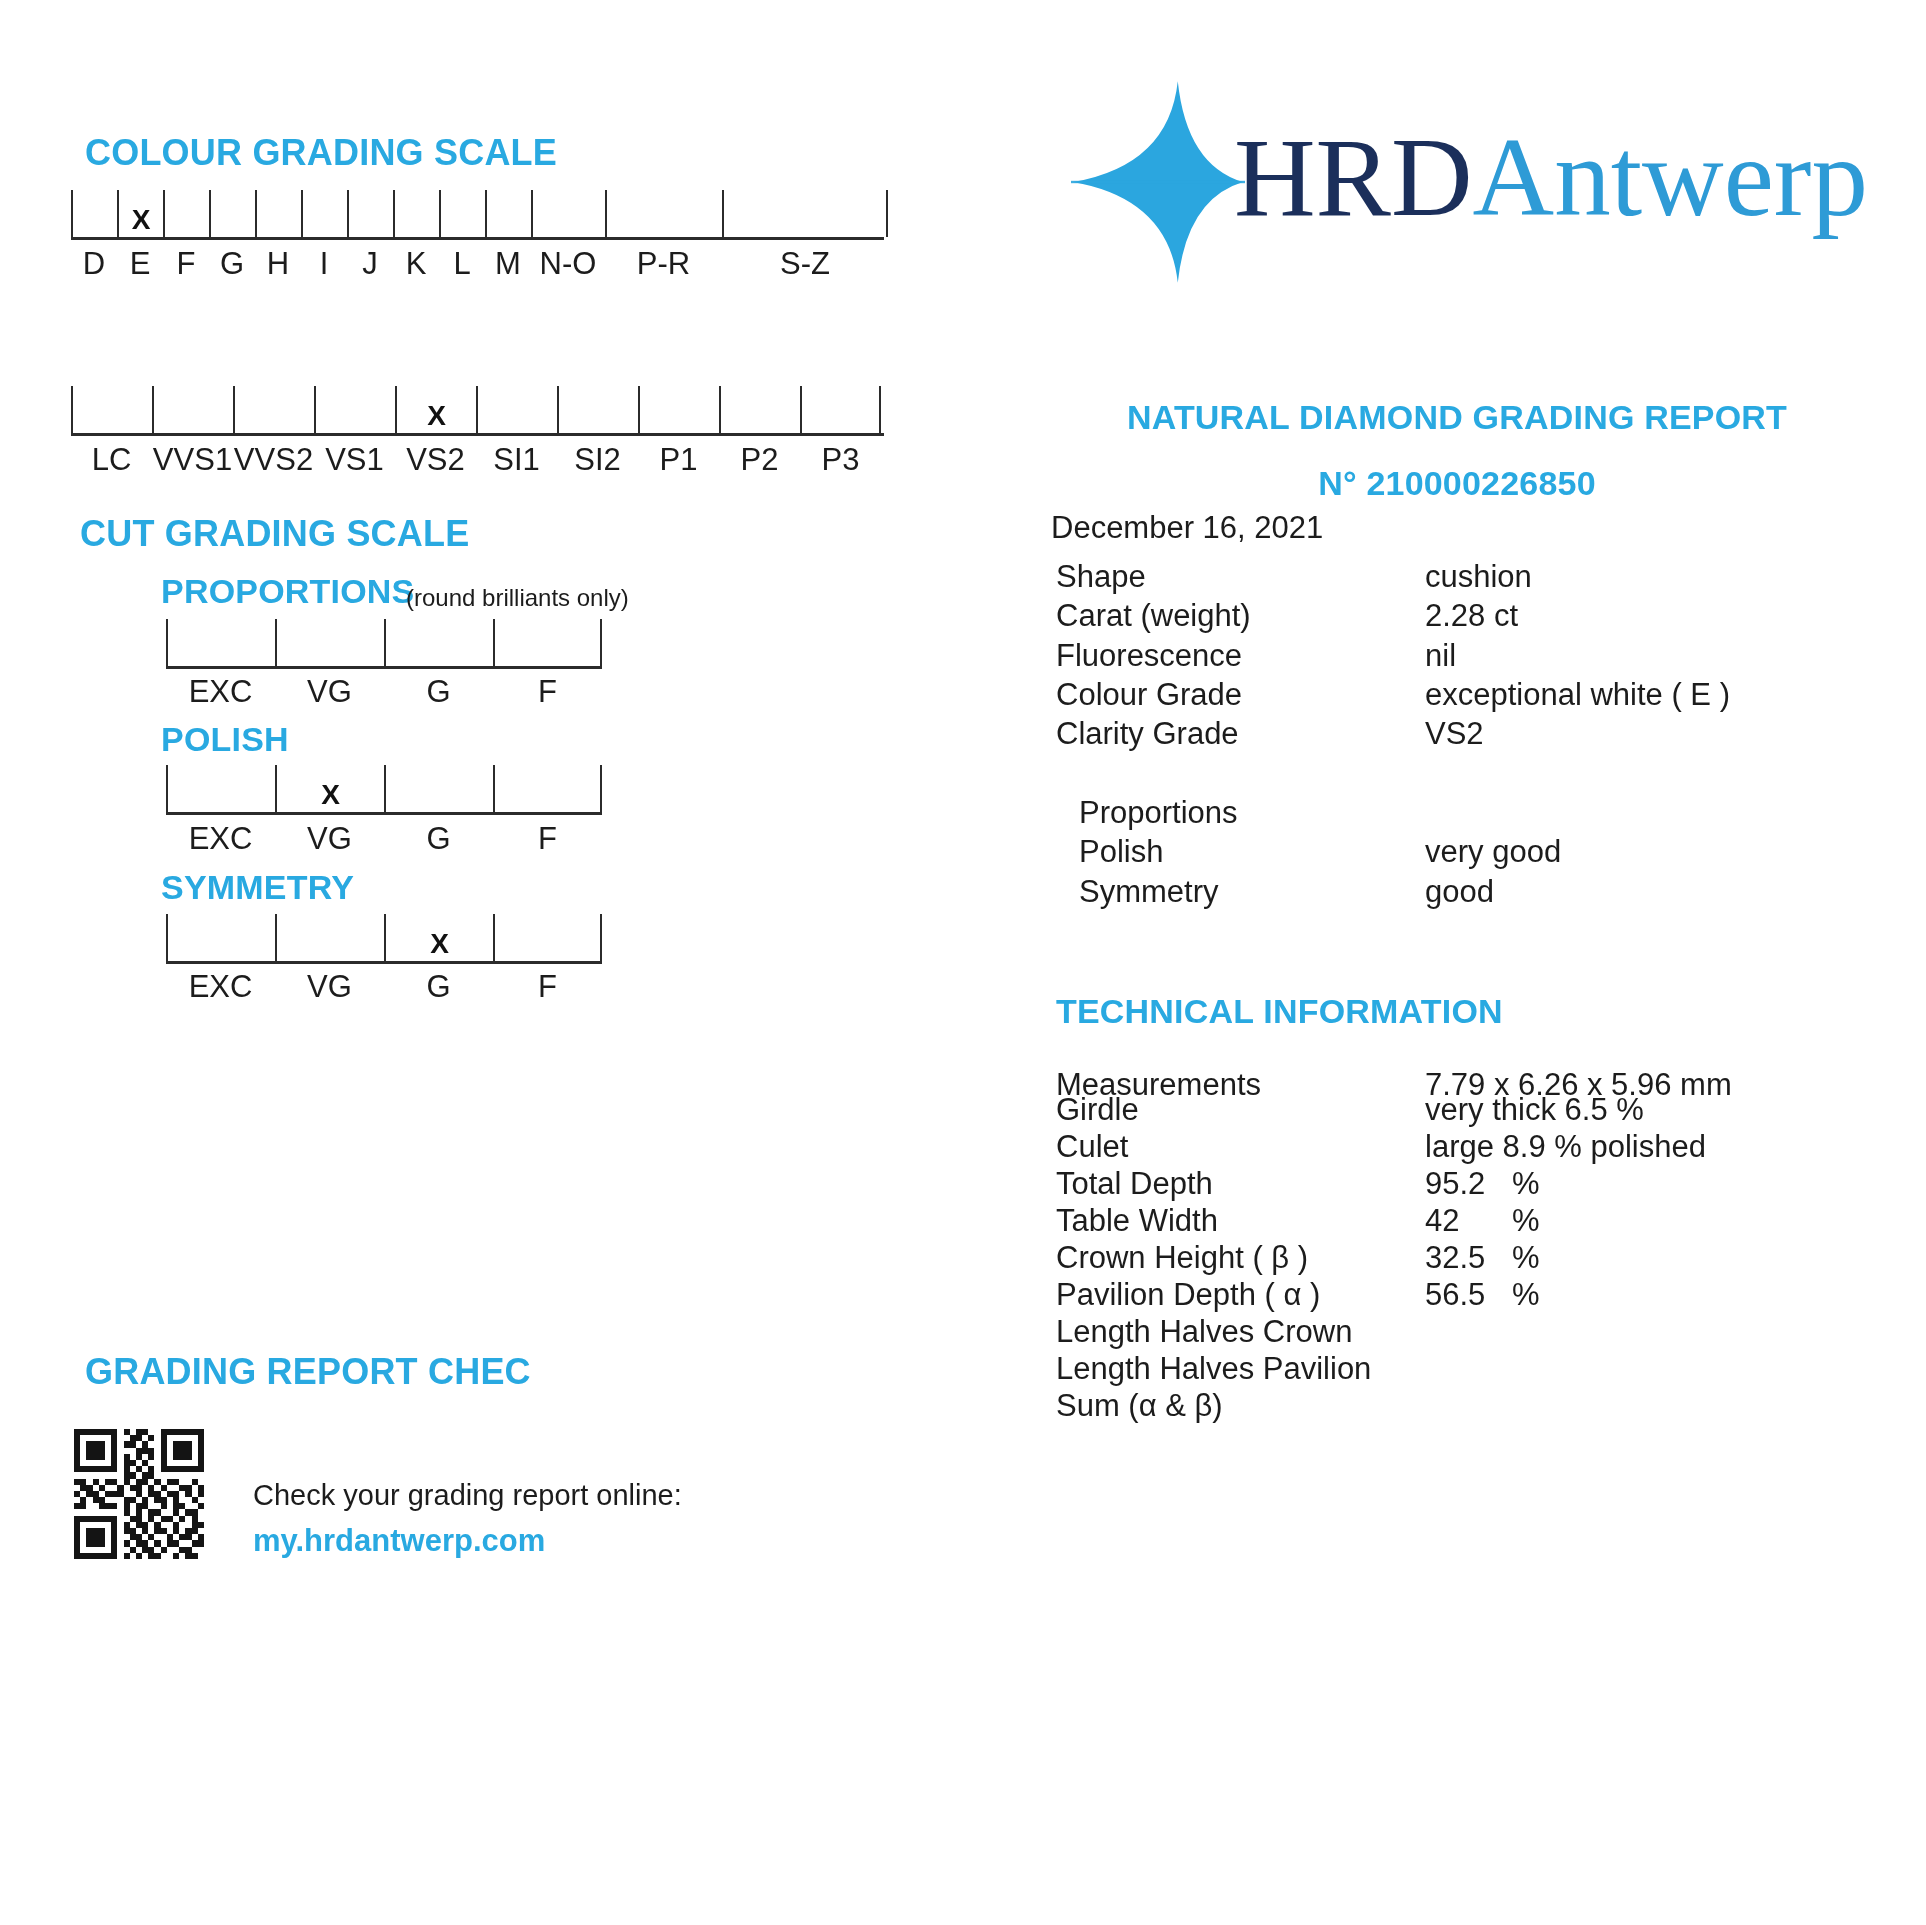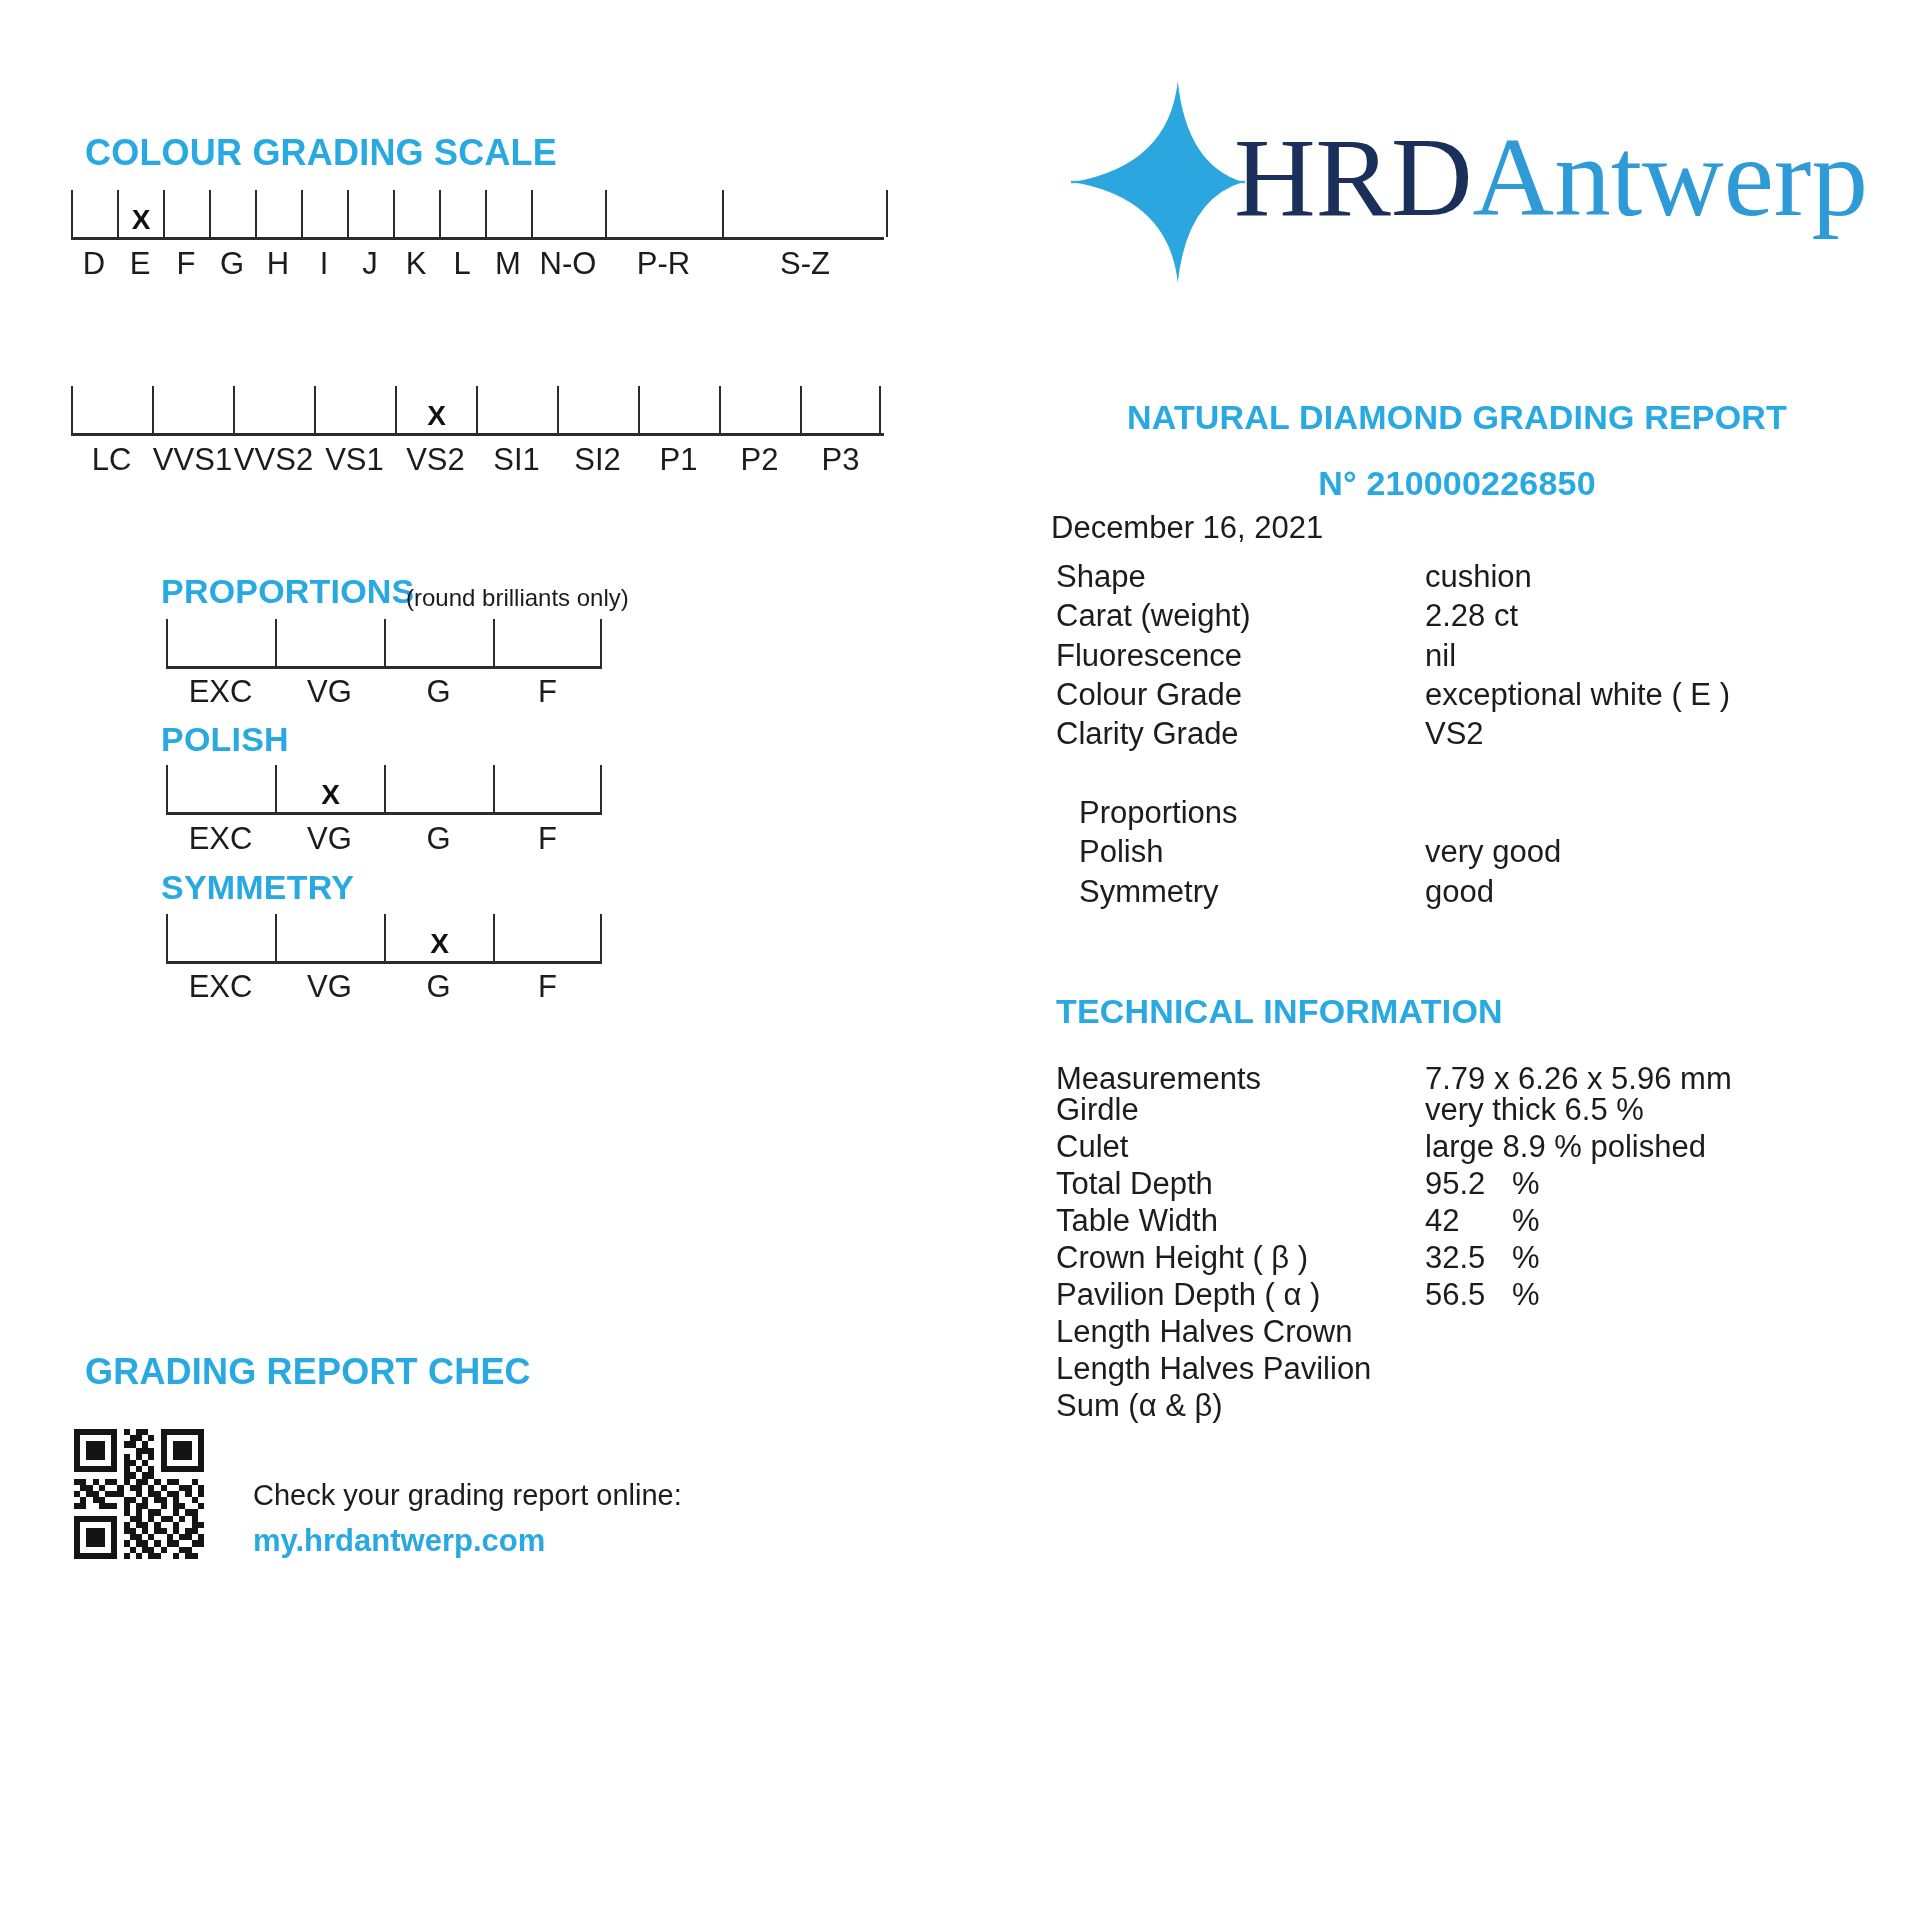--- a/index.html
+++ b/index.html
@@ -109,20 +109,21 @@
       <span style="width: 81px;">VVS2</span>
       <span style="width: 81px;">VS1</span>
       <span style="width: 81px;">VS2</span>
       <span style="width: 81px;">SI1</span>
       <span style="width: 81px;">SI2</span>
       <span style="width: 81px;">P1</span>
       <span style="width: 81px;">P2</span>
       <span style="width: 81px;">P3</span>
     </div>
 
+  <div class="abs h-cyan h36" style="left:80px;top:513px;">CUT GRADING SCALE</div>
 
   <div class="abs h-cyan h34" style="left:161px;top:572px;">PROPORTIONS</div>
   <div class="abs scale-note" style="left:406px;top:584px;">(round brilliants only)</div>
   <div class="abs ruler" style="left:166px;top:619px;width:436px;" id="prop-ruler">
       <div class="cell" style="width: 109px;"></div>
       <div class="cell" style="width: 109px;"></div>
       <div class="cell" style="width: 109px;"></div>
       <div class="cell" style="width: 109px;"></div>
     </div>
   <div class="abs rlabels" style="left:166px;top:674px;width:436px;" id="prop-labels">
@@ -656,21 +657,21 @@
         <span class="val">very good</span>
       </div>
       <div class="kvrow" style="top: 315px;">
         <span class="lbl indent">Symmetry</span>
         <span class="val">good</span>
       </div>
     </div>
 
   <div class="abs h-cyan h34" style="left:1056px;top:992px;">TECHNICAL INFORMATION</div>
   <div class="abs" style="left:1056px;top:1055px;width:822px;height:396px;" id="tech-rows">
-      <div class="kvrow" style="top: 6px; text-align: center;">
+      <div class="kvrow" style="top: 12px; text-align: center;">
         <span class="lbl">Measurements</span>
         <span class="val">7.79 x 6.26 x 5.96 mm</span>
       </div>
       <div class="kvrow" style="top: 37px;">
         <span class="lbl">Girdle</span>
         <span class="val">very thick 6.5 %</span>
       </div>
       <div class="kvrow" style="top: 74px;">
         <span class="lbl">Culet</span>
         <span class="val">large 8.9 % polished</span>

